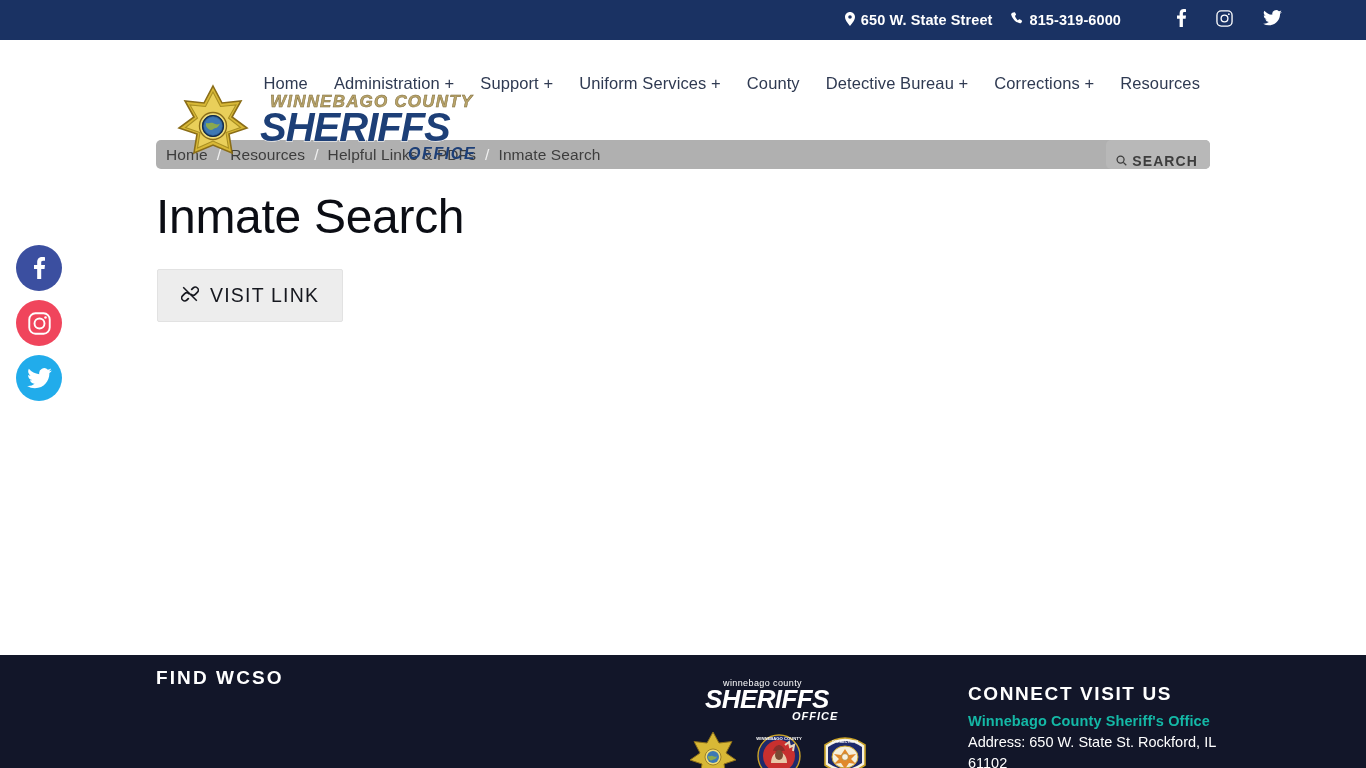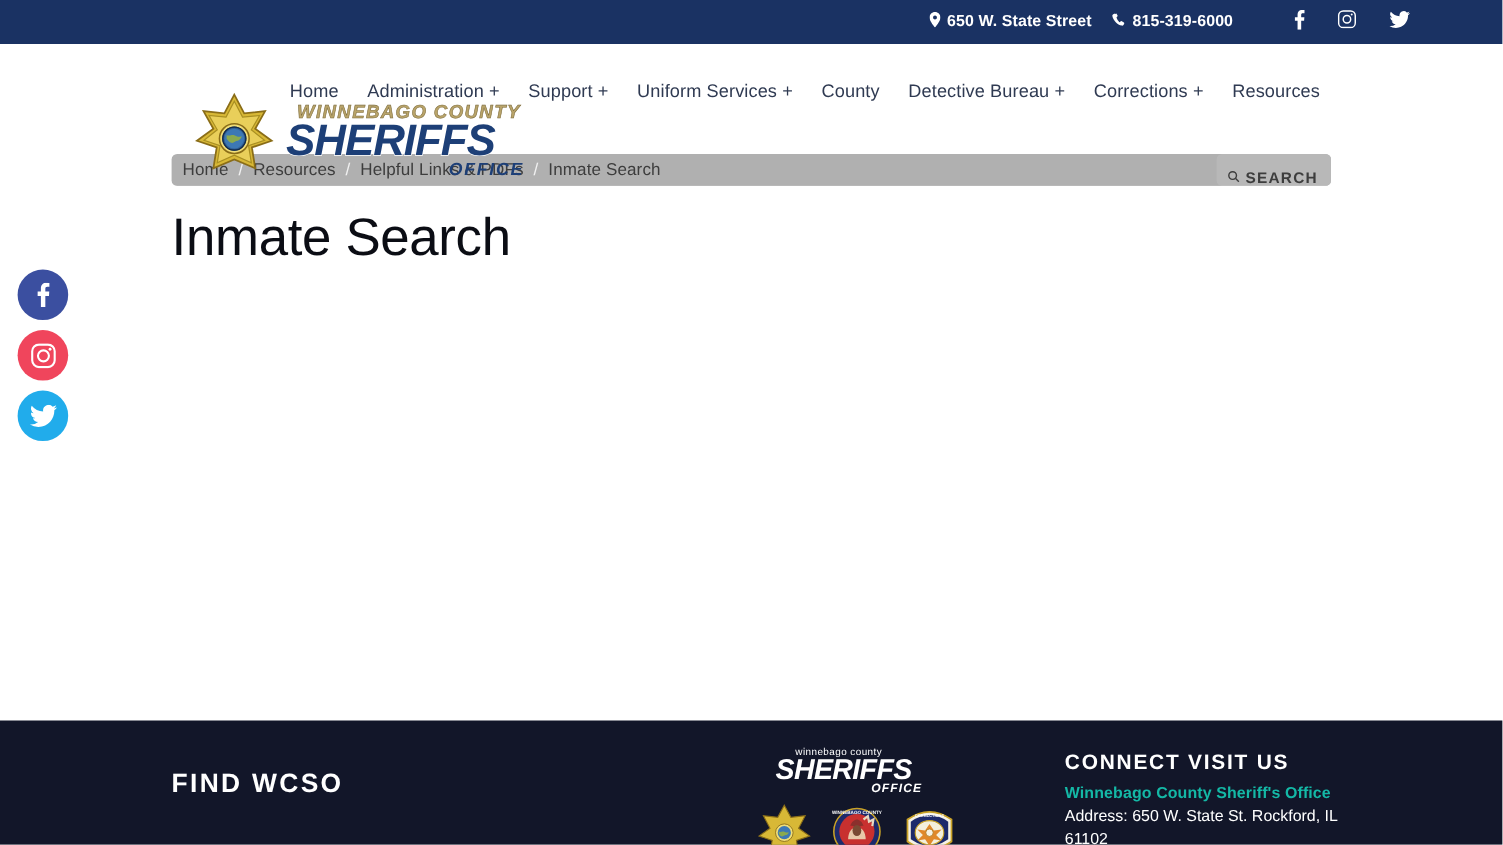--- a/index.html
+++ b/index.html
@@ -188,22 +188,22 @@
   
   .footer {
     position: absolute;
     left: 0; right: 0; top: 655px;
     height: 113px;
     background: #121629;
     color: #ffffff;
   }
   .footer-find {
     position: absolute;
-    left: 156px; top: 44px;
-    font-size: 24px;
+    left: 156px; top: 12px;
+    font-size: 19px;
     font-weight: 700;
     letter-spacing: 2.1px;
     color: #ffffff;
   }
   .footer-center {
     position: absolute;
     left: 696px; top: 20px;
     width: 165px;
     display: flex;
     flex-direction: column;
@@ -336,20 +336,30 @@
         <circle cx="5" cy="5" r="3.8"></circle>
           <path d="M8 8l3.2 3.2"></path>
       </svg>
     </span>
     <span class="label">SEARCH</span>
   </button>
 </div>
 
 <div class="main">
   <h1 class="page-title">Inmate Search</h1>
+  <a class="visit-link" href="#">
+    <span>
+      <svg width="18" height="18" viewBox="0 0 18 18" fill="#16181f">
+        <path d="M11.6 2.3a3.9 3.9 0 0 1 5.5 5.5l-2.2 2.2a3.9 3.9 0 0 1-5.5 0 .9.9 0 0 1 1.3-1.3 2.1 2.1 0 0 0 3 0l2.2-2.2a2.1 2.1 0 0 0-3-3L11.4 5a.9.9 0 0 1-1.3-1.3z"></path>
+        <path d="M6.4 15.7a3.9 3.9 0 0 1-5.5-5.5l2.2-2.2a3.9 3.9 0 0 1 5.5 0 .9.9 0 0 1-1.3 1.3 2.1 2.1 0 0 0-3 0l-2.2 2.2a2.1 2.1 0 0 0 3 3L6.6 13a.9.9 0 0 1 1.3 1.3z"></path>
+        <path d="M2.2 2.2l13.6 13.6" stroke="#16181f" stroke-width="1.5"></path>
+      </svg>
+    </span>
+    <span class="vl-label">VISIT LINK</span>
+  </a>
 </div>
 
 <div class="social-rail">
   <a class="social-bubble" href="#" style="background:#3b4fa0">
     <span>
       <svg width="11" height="22" viewBox="0 0 9 18" fill="#fff">
           <path d="M5.9 18V9.8h2.7l.4-3.2H5.9V4.6c0-.9.3-1.5 1.6-1.5h1.7V.2C8.9.2 7.9 0 6.7 0 4.3 0 2.6 1.5 2.6 4.2v2.4H0v3.2h2.6V18z"></path>
         </svg>
     </span>
   </a>

